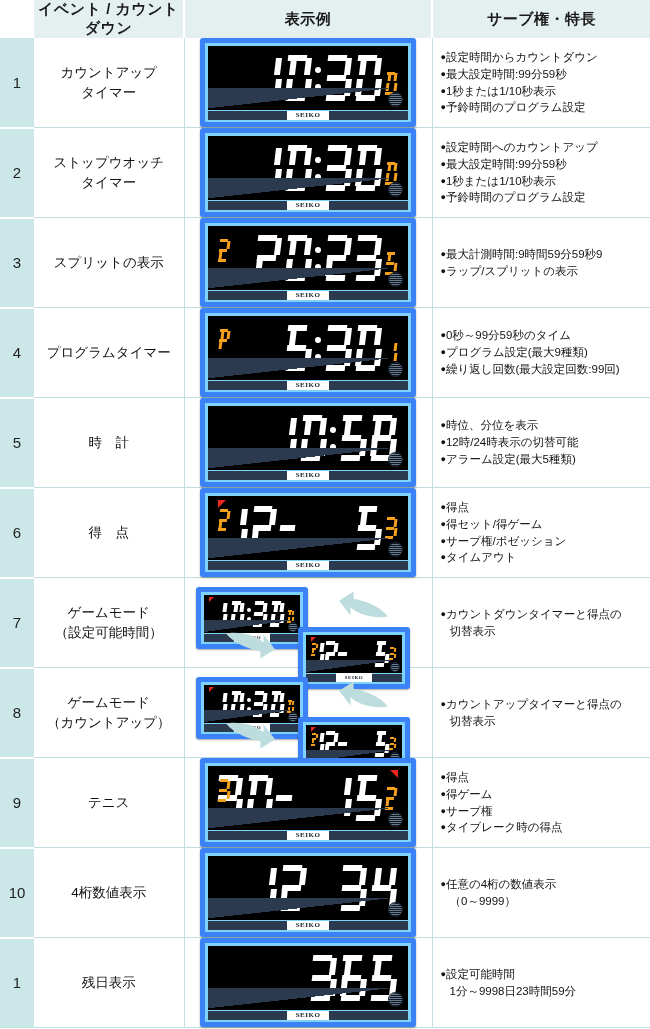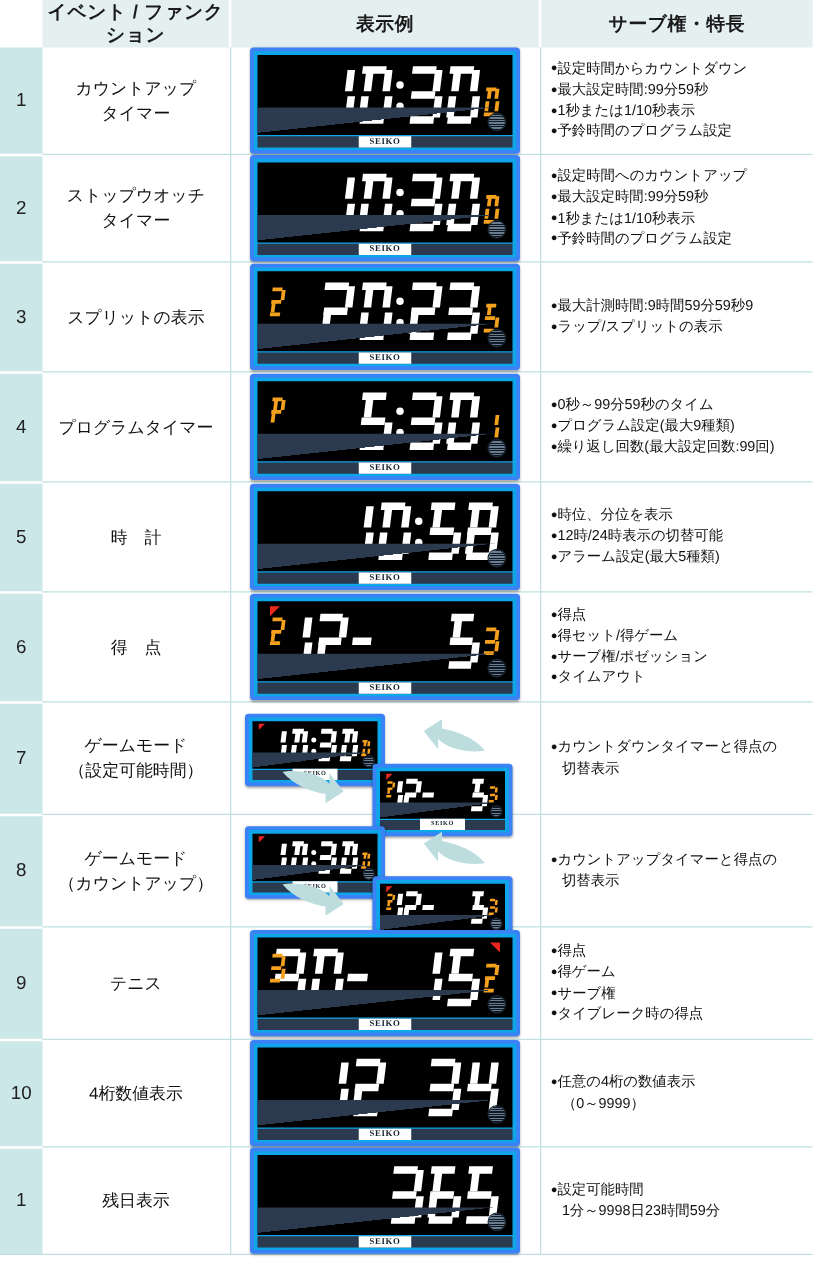--- a/index.html
+++ b/index.html
@@ -83,22 +83,22 @@
   td.txt li { white-space: nowrap; }
   td.txt li .bul { font-size: 9px; vertical-align: 1px; }
   td.txt li.cont { padding-left: 9px; }
 
   .evt-line { display: block; }
 
   
   .unit {
     position: relative;
     display: inline-block;
-    background: #0ea5e9;
-    border: 3px solid #3b82f6;
+    background: #7dd3fc;
+    border: 5px solid #3b82f6;
     border-radius: 3px;
     padding: 3px 3px 2px 3px;
     box-shadow: 0 1px 2px rgba(0,0,0,.35);
   }
   .screen {
     position: relative;
     background: #000000;
     overflow: hidden;
   }
   
@@ -204,21 +204,21 @@
   <table class="spec">
     <colgroup>
       <col class="c-num">
         <col class="c-evt">
         <col class="c-dis">
         <col class="c-txt">
     </colgroup>
     <thead>
       <tr>
         <th class="h-num"></th>
-        <th class="h-evt">イベント / ファンクション</th>
+        <th class="h-evt">イベント / カウントダウン</th>
         <th class="h-dis">表示例</th>
         <th class="h-txt">サーブ権・特長</th>
       </tr>
     </thead>
     <tbody id="tbody">
         <tr>
           <td class="num">1</td>
           <td class="evt">
             <span class="evt-line">カウントアップ</span>
             <span class="evt-line">タイマー</span>

